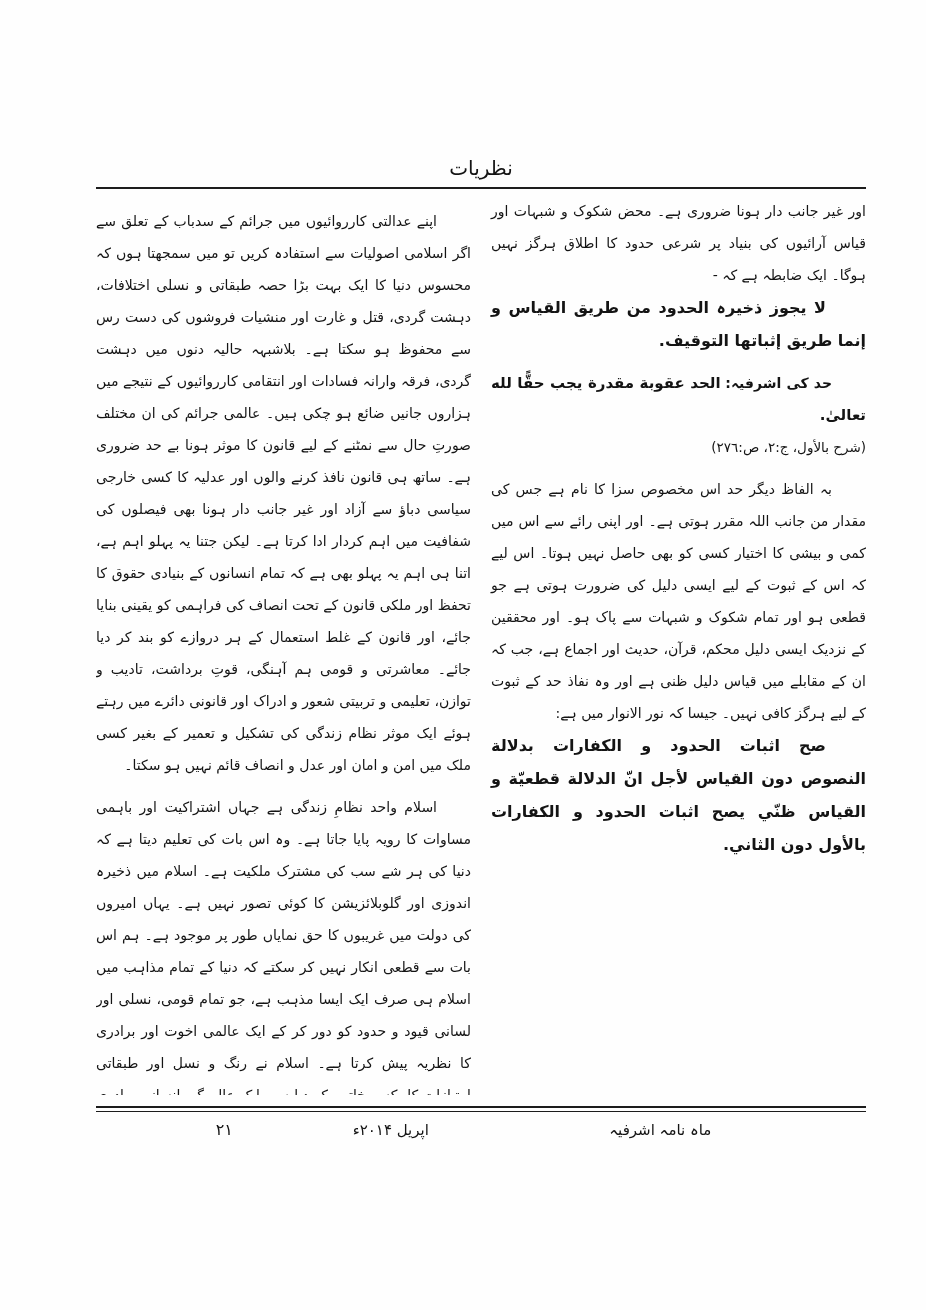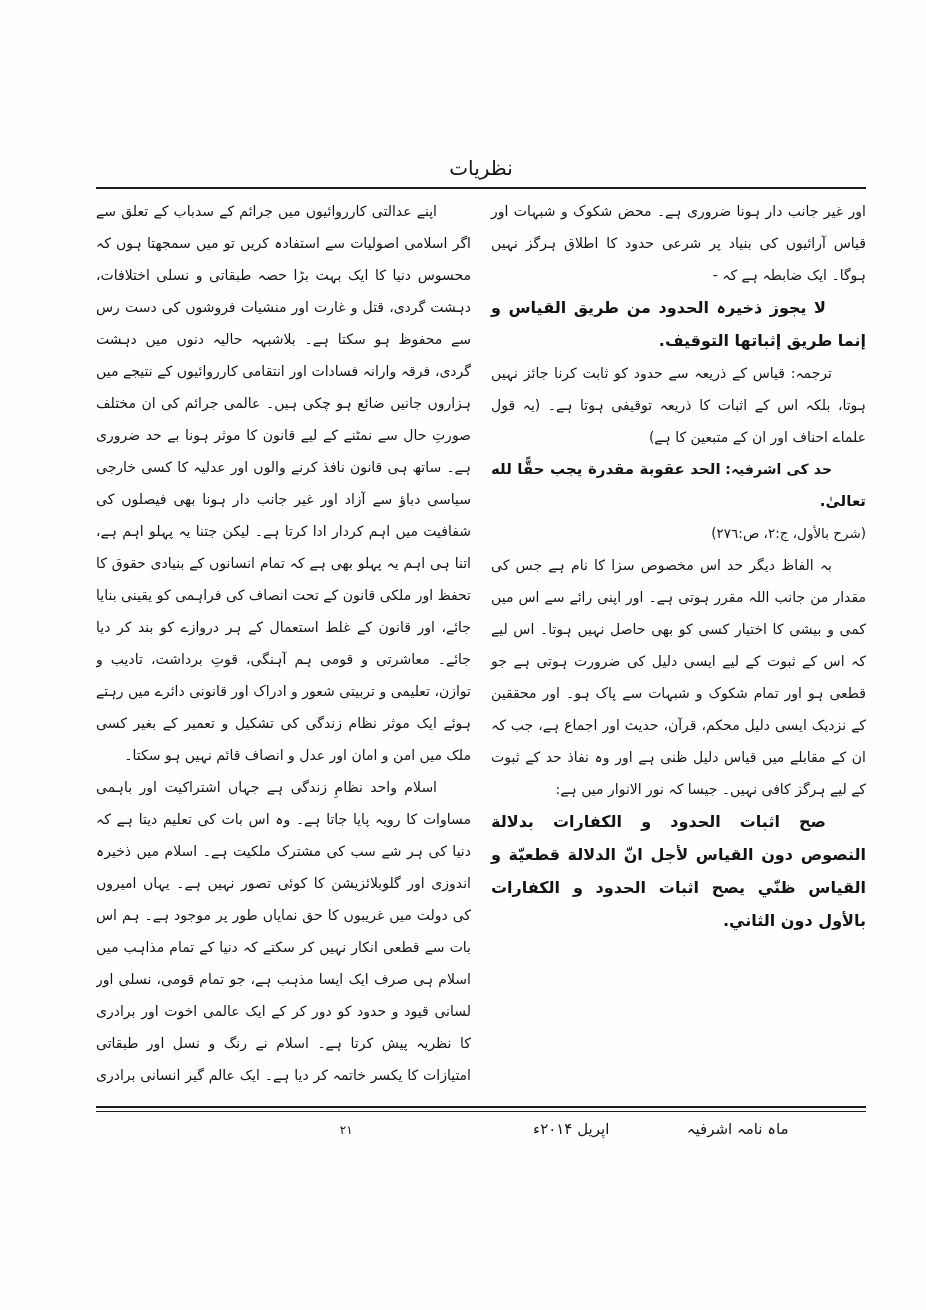--- a/index.html
+++ b/index.html
@@ -29,21 +29,21 @@
   }
   .columns{
     display:flex;
     gap:20px;
     height:900px;
     overflow:hidden;
     text-align:justify;
   }
   .col{flex:1;min-width:0;}
   .col p{margin:0;font-size:14px;line-height:32px;}
-  p.indent{text-indent:34px;}
+  p.indent{text-indent:34px;margin-top:10px;}
   p.arabic-quote{
     font-weight:700;
     font-size:16px;
     line-height:33px;
     text-indent:40px;
   }
   p.ref-line{font-size:13.5px;line-height:32px;}
   .def-label{font-weight:700;}
   .arabic-inline{font-weight:700;font-size:15px;}
   .footer-rule{
@@ -52,40 +52,39 @@
     border-bottom:1.2px solid #1c1c1c;
     height:2.5px;
   }
   .page-footer{
     position:absolute;top:1120px;left:96px;width:770px;
     direction:rtl;
     display:flex;
     align-items:baseline;
     font-size:15px;
   }
-  .f-start{flex:1;text-align:center;}
-  .f-center{flex:1;text-align:right;}
-  .f-end{flex:1;text-align:right;font-size:12px;}
+  .f-start{flex:1;text-align:left;}
+  .f-center{flex:1;text-align:left;}
+  .f-end{flex:1;text-align:center;font-size:16px;}
 </style>
 </head>
 <body>
 
 <div class="scan-page">
 
   <div class="content">
 
     <h1 class="page-title">نظریات</h1>
     <div class="header-rule"></div>
 
     <div class="columns">
 
       <div class="col">
         <p>اور غیر جانب دار ہونا ضروری ہے۔ محض شکوک و شبہات اور قیاس آرائیوں کی بنیاد پر شرعی حدود کا اطلاق ہرگز نہیں ہوگا۔ ایک ضابطہ ہے کہ -</p>
         <p class="arabic-quote">لا يجوز ذخیرہ الحدود من طريق القياس و إنما طريق إثباتها التوقيف.</p>
-        <p class="indent">ترجمہ: قیاس کے ذریعہ سے حدود کو ثابت کرنا جائز نہیں ہوتا، بلکہ اس کے اثبات کا ذریعہ توقیفی ہوتا ہے۔ (یہ قول علماے احناف اور ان کے متبعین کا ہے)</p>
         <p class="indent"><span class="def-label">حد کی اشرفیہ:</span> <span class="arabic-inline">الحد عقوبة مقدرة يجب حقًّا لله تعالیٰ.</span></p>
         <p class="ref-line">(شرح بالأول، ج:٢، ص:٢٧٦)</p>
         <p class="indent">بہ الفاظ دیگر حد اس مخصوص سزا کا نام ہے جس کی مقدار من جانب اللہ مقرر ہوتی ہے۔ اور اپنی رائے سے اس میں کمی و بیشی کا اختیار کسی کو بھی حاصل نہیں ہوتا۔ اس لیے کہ اس کے ثبوت کے لیے ایسی دلیل کی ضرورت ہوتی ہے جو قطعی ہو اور تمام شکوک و شبہات سے پاک ہو۔ اور محققین کے نزدیک ایسی دلیل محکم، قرآن، حدیث اور اجماع ہے، جب کہ ان کے مقابلے میں قیاس دلیل ظنی ہے اور وہ نفاذ حد کے ثبوت کے لیے ہرگز کافی نہیں۔ جیسا کہ نور الانوار میں ہے:</p>
         <p class="arabic-quote">صح اثبات الحدود و الكفارات بدلالة النصوص دون القياس لأجل انّ الدلالة قطعيّة و القياس ظنّي يصح اثبات الحدود و الكفارات بالأول دون الثاني.</p>
 
       </div>
 
       <div class="col">
         <p class="indent">اپنے عدالتی کارروائیوں میں جرائم کے سدباب کے تعلق سے اگر اسلامی اصولیات سے استفادہ کریں تو میں سمجھتا ہوں کہ محسوس دنیا کا ایک بہت بڑا حصہ طبقاتی و نسلی اختلافات، دہشت گردی، قتل و غارت اور منشیات فروشوں کی دست رس سے محفوظ ہو سکتا ہے۔ بلاشبہہ حالیہ دنوں میں دہشت گردی، فرقہ وارانہ فسادات اور انتقامی کارروائیوں کے نتیجے میں ہزاروں جانیں ضائع ہو چکی ہیں۔ عالمی جرائم کی ان مختلف صورتِ حال سے نمٹنے کے لیے قانون کا موثر ہونا بے حد ضروری ہے۔ ساتھ ہی قانون نافذ کرنے والوں اور عدلیہ کا کسی خارجی سیاسی دباؤ سے آزاد اور غیر جانب دار ہونا بھی فیصلوں کی شفافیت میں اہم کردار ادا کرتا ہے۔ لیکن جتنا یہ پہلو اہم ہے، اتنا ہی اہم یہ پہلو بھی ہے کہ تمام انسانوں کے بنیادی حقوق کا تحفظ اور ملکی قانون کے تحت انصاف کی فراہمی کو یقینی بنایا جائے، اور قانون کے غلط استعمال کے ہر دروازے کو بند کر دیا جائے۔ معاشرتی و قومی ہم آہنگی، قوتِ برداشت، تادیب و توازن، تعلیمی و تربیتی شعور و ادراک اور قانونی دائرے میں رہتے ہوئے ایک موثر نظام زندگی کی تشکیل و تعمیر کے بغیر کسی ملک میں امن و امان اور عدل و انصاف قائم نہیں ہو سکتا۔</p>
         <p class="indent">اسلام واحد نظامِ زندگی ہے جہاں اشتراکیت اور باہمی مساوات کا رویہ پایا جاتا ہے۔ وہ اس بات کی تعلیم دیتا ہے کہ دنیا کی ہر شے سب کی مشترک ملکیت ہے۔ اسلام میں ذخیرہ اندوزی اور گلوبلائزیشن کا کوئی تصور نہیں ہے۔ یہاں امیروں کی دولت میں غریبوں کا حق نمایاں طور پر موجود ہے۔ ہم اس بات سے قطعی انکار نہیں کر سکتے کہ دنیا کے تمام مذاہب میں اسلام ہی صرف ایک ایسا مذہب ہے، جو تمام قومی، نسلی اور لسانی قیود و حدود کو دور کر کے ایک عالمی اخوت اور برادری کا نظریہ پیش کرتا ہے۔ اسلام نے رنگ و نسل اور طبقاتی امتیازات کا یکسر خاتمہ کر دیا ہے۔ ایک عالم گیر انسانی برادری کا خواب جو ہر طرح کے اخلاقی اور تہذیبی جرائم سے پاک ہو، اسلام کے بتائے ہوئے نقشِ حیات پر عمل کر کے ہی شرمندہ تعبیر ہو سکتا ہے۔</p>

